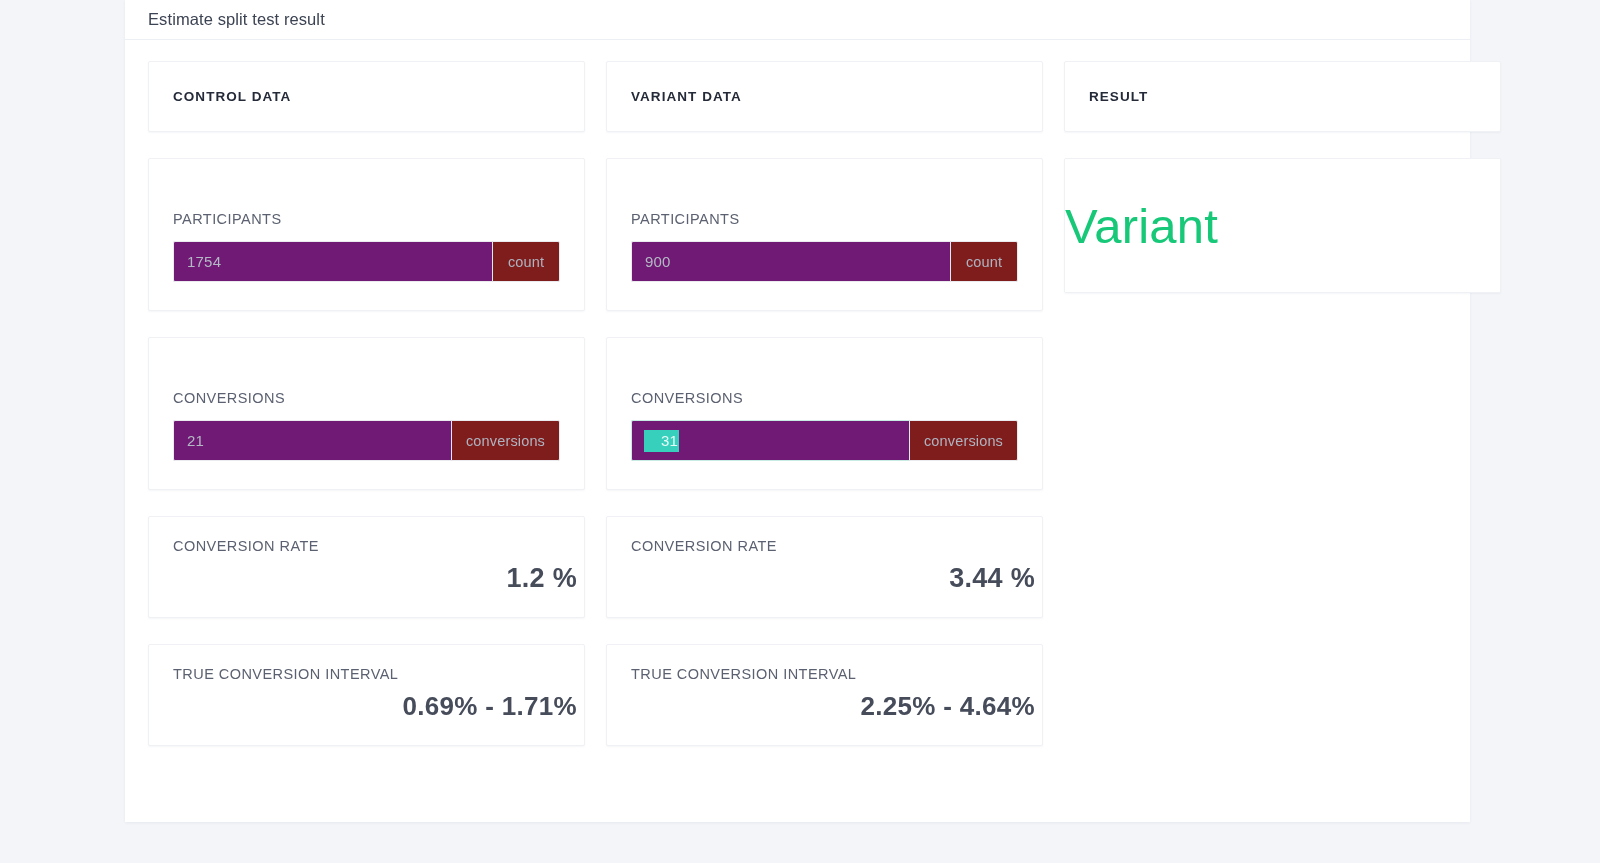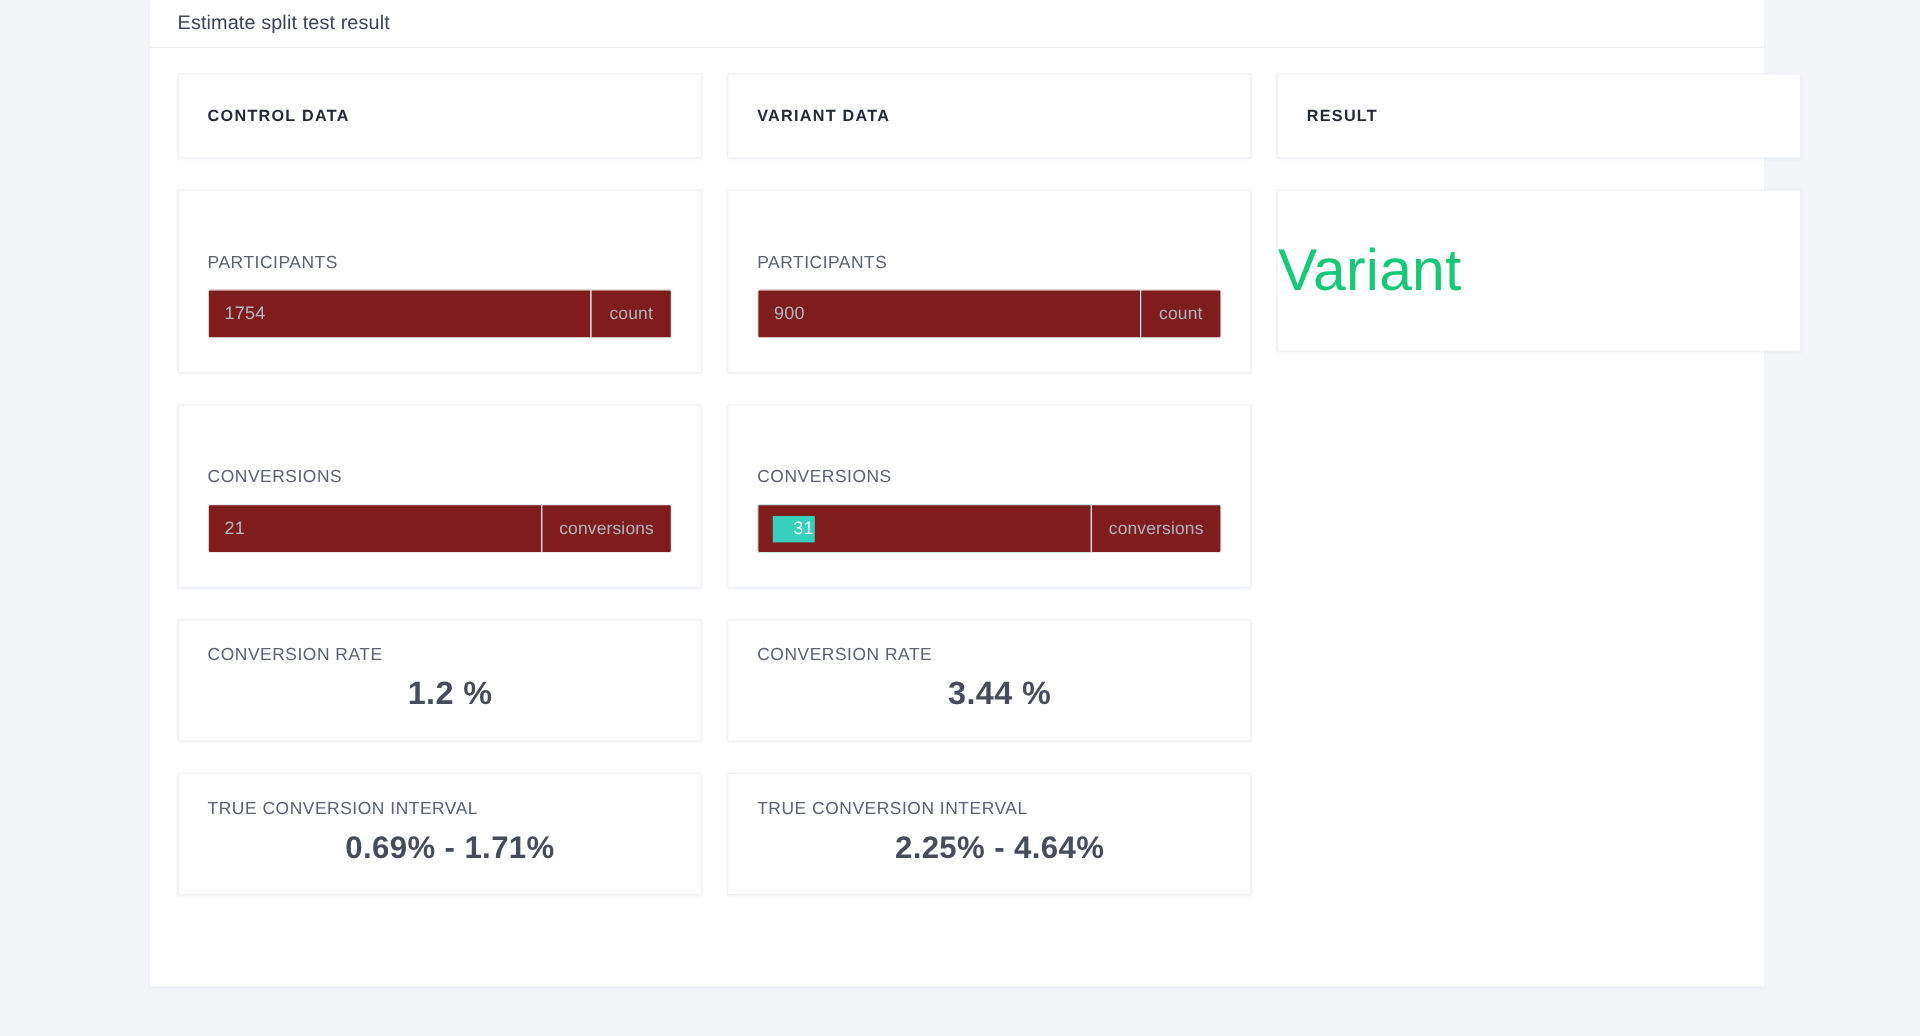--- a/index.html
+++ b/index.html
@@ -105,21 +105,21 @@
   }
   .input-box {
     flex: 1 1 auto;
     border: 1px solid #e9ebef;
     border-right: none;
     border-radius: 2px 0 0 2px;
     display: flex;
     align-items: center;
     padding: 0 13px;
     box-sizing: border-box;
-    background: #7f1d1d;
+    background: #701a75;
   }
   .input-box.focused {
     border: 1px solid #c6ece3;
     border-right: none;
   }
   .input-value {
     font-size: 15px;
     color: #b3b9c4;
     letter-spacing: .2px;
   }
@@ -152,21 +152,21 @@
     margin-top: 26px;
     padding: 21px 7px 23px 24px;
   }
   .stat-label {
     font-size: 14.5px;
     color: #5b6170;
     letter-spacing: .45px;
   }
   .stat-value {
     margin-top: 9px;
-    text-align: center;
+    text-align: right;
     font-size: 27px;
     font-weight: bold;
     color: #464c5a;
     letter-spacing: .3px;
   }
   .stat-value.small-gap {
     font-size: 26px;
   }
 
   

